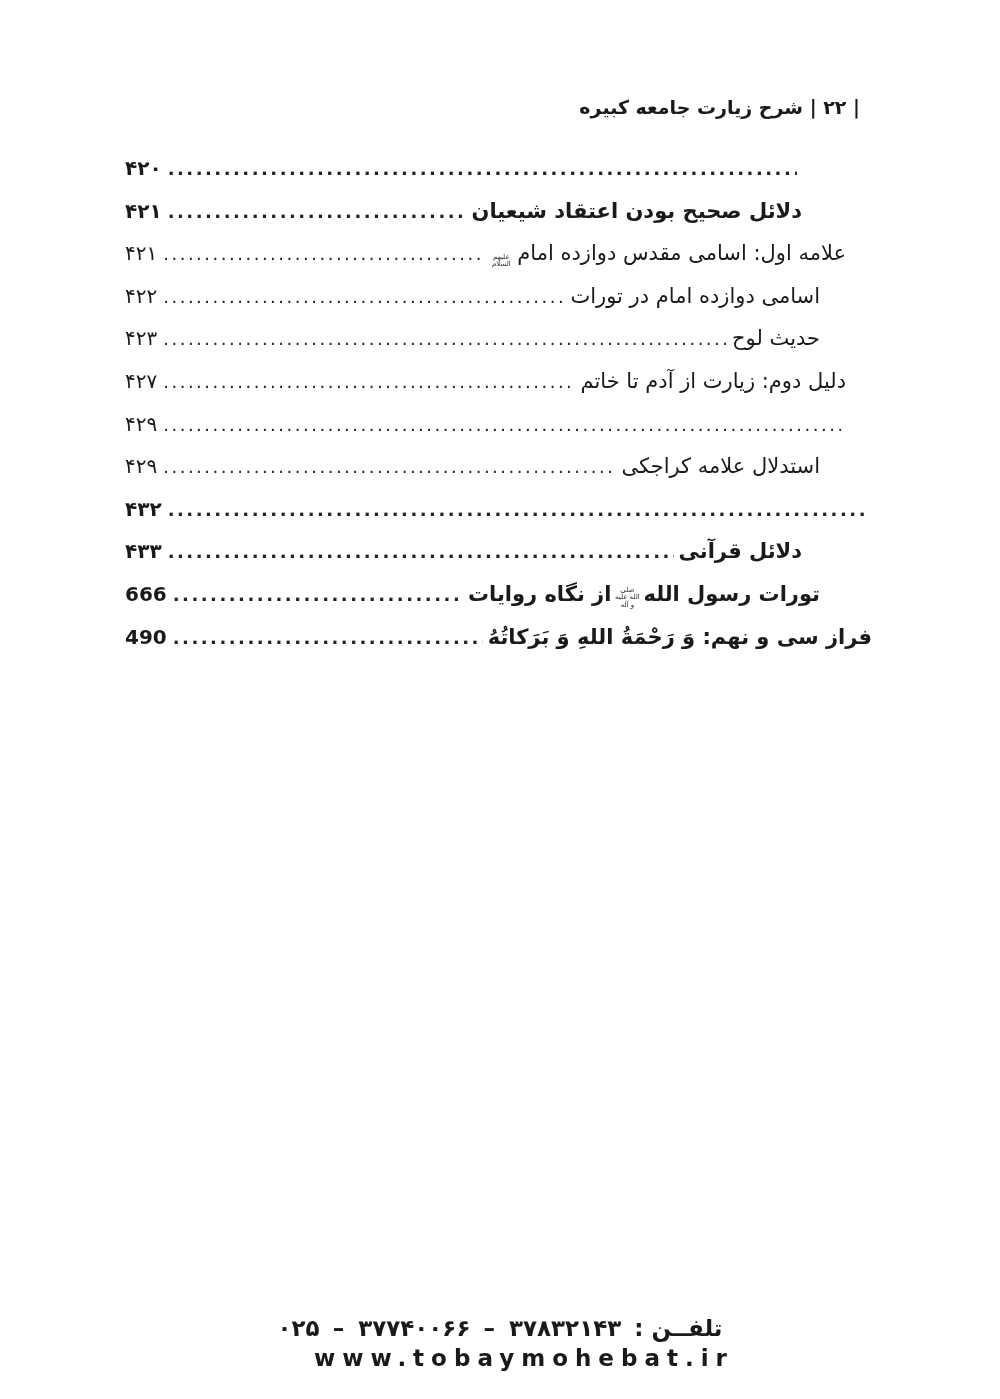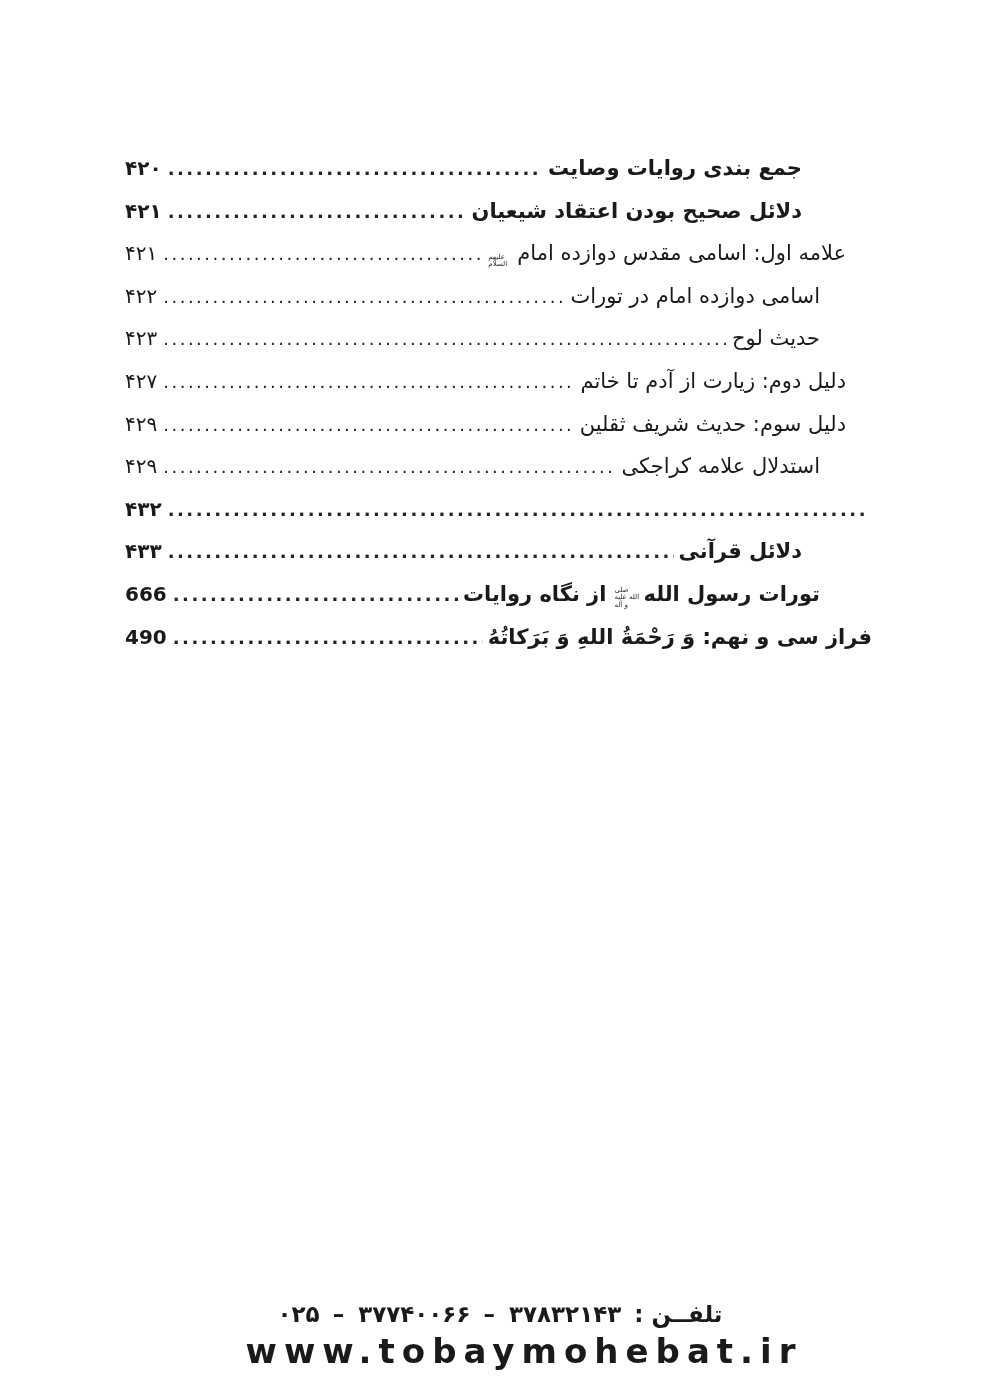--- a/index.html
+++ b/index.html
@@ -43,29 +43,29 @@
     font-size: 21px;
     line-height: 42.6px;
   }
   .toc-row.bold { font-weight: bold; }
   .toc-row.lvl-0 { padding-right: 0; }
   .toc-row.lvl-1 { padding-right: 26px; }
   .toc-row.lvl-2 { padding-right: 52px; }
   .toc-row.lvl-3 { padding-right: 70px; }
 
   .toc-title { white-space: nowrap; flex: 0 0 auto; }
-  .t-after { margin-right: 5px; }
+  .t-after { }
 
   .honorific {
     display: inline-block;
     width: 26px;
     font-size: 7px;
     font-weight: normal;
     line-height: 1.1;
-    text-align: left;
+    text-align: center;
     vertical-align: -6px;
     margin: 0 3px;
     white-space: normal;
     color: #2a2a2a;
   }
 
   .toc-leader {
     flex: 1 1 auto;
     overflow: hidden;
     white-space: nowrap;
@@ -97,36 +97,36 @@
     justify-content: center;
     align-items: baseline;
     gap: 13px;
     font-size: 23px;
     font-weight: bold;
     letter-spacing: 1px;
     margin-bottom: 4px;
   }
   .phone-line .num { direction: ltr; unicode-bidi: isolate; }
   .website-line {
-    font-size: 34px;
+    font-size: 23px;
     font-weight: bold;
     letter-spacing: 7px;
     direction: ltr;
     margin-left: 48px;
   }
 </style>
 </head>
 <body>
 
 <div class="page">
 
+  <div class="running-head">| ۲۲ | شرح زیارت جامعه کبیره</div>
 
   <div class="toc">
     <div class="toc-row lvl-3 bold">
-      <span class="toc-title"><span class="t-before">جمع بندی روایات وصایت</span></span>
       <span class="toc-leader">............................................................................................................................................................................................................................</span>
       <span class="toc-page">۴۲۰</span>
     </div>
 
     <div class="toc-row lvl-3 bold">
       <span class="toc-title"><span class="t-before">دلائل صحیح بودن اعتقاد شیعیان</span></span>
       <span class="toc-leader">............................................................................................................................................................................................................................</span>
       <span class="toc-page">۴۲۱</span>
     </div>
 
@@ -148,21 +148,20 @@
       <span class="toc-page">۴۲۳</span>
     </div>
 
     <div class="toc-row lvl-1">
       <span class="toc-title"><span class="t-before">دلیل دوم: زیارت از آدم تا خاتم</span></span>
       <span class="toc-leader">............................................................................................................................................................................................................................</span>
       <span class="toc-page">۴۲۷</span>
     </div>
 
     <div class="toc-row lvl-1">
-      <span class="toc-title"><span class="t-before">دلیل سوم: حدیث شریف ثقلین</span></span>
       <span class="toc-leader">............................................................................................................................................................................................................................</span>
       <span class="toc-page">۴۲۹</span>
     </div>
 
     <div class="toc-row lvl-2">
       <span class="toc-title"><span class="t-before">استدلال علامه کراجکی</span></span>
       <span class="toc-leader">............................................................................................................................................................................................................................</span>
       <span class="toc-page">۴۲۹</span>
     </div>
 

